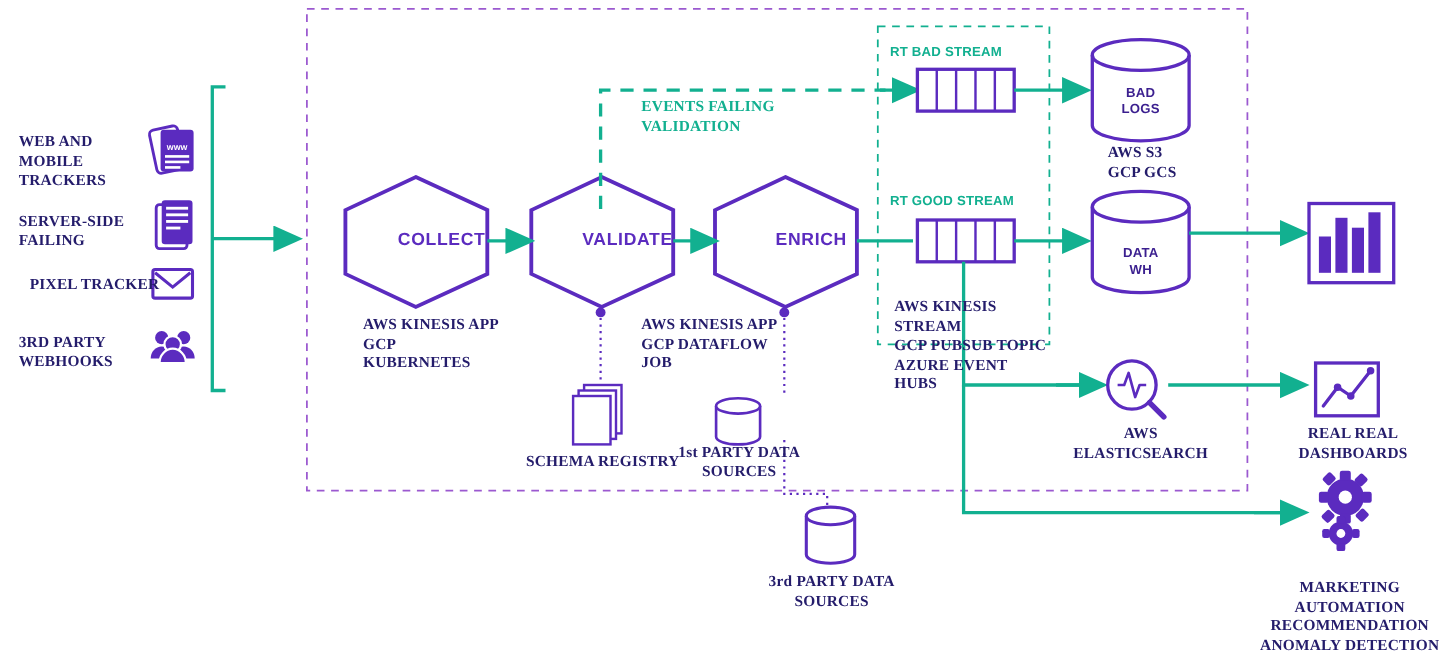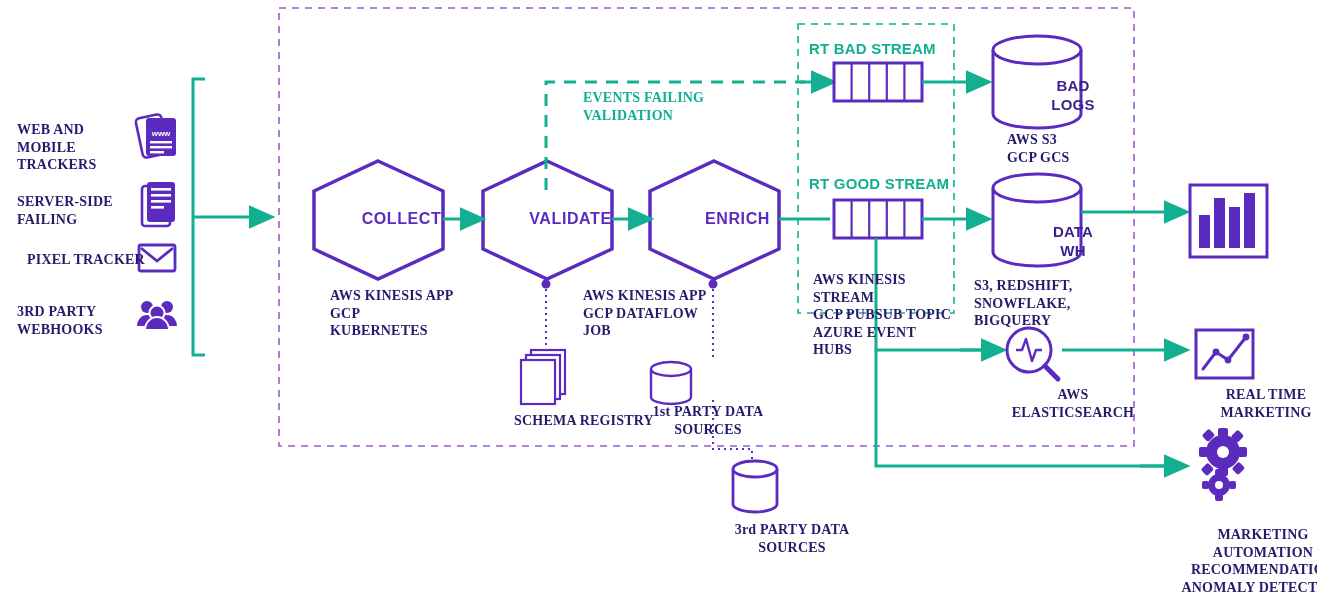--- a/index.html
+++ b/index.html
@@ -29,23 +29,23 @@
     color: #2b2b70;
     font-weight: bold;
     letter-spacing: 0.2px;
     line-height: 1.25;
     white-space: pre-line;
   }
   .lbl-purple { color: #3b1f8f; }
   .lbl-teal { color: #12b090; }
   .lbl-dark { color: #241c6b; }
   .t-left { text-align: left; }
-  .t-center { text-align: center; margin-left: 36px; }
+  .t-center { text-align: center; }
   .sz-10 { font-size: 14px; font-family: Liberation Serif, serif; }
-  .sz-15 { font-size: 15px; }
+  .sz-15 { font-size: 12px; }
   .hex-label {
     position: absolute;
     color: #5b2bbf;
     font-weight: bold;
     font-size: 16px;
     letter-spacing: 0.6px;
     text-align: center;
     padding-left: 23px;
   }
   .title {
@@ -255,30 +255,28 @@
 
   <div class="lbl lbl-teal sz-10 t-left" style="left:583px; top:89px; width:200px;">EVENTS FAILING VALIDATION</div>
 
   <div class="lbl lbl-purple sz-15 t-center" style="left:993px; top:77px; width:88px;">BAD
 LOGS</div>
   <div class="lbl lbl-dark sz-10 t-left" style="left:1007px; top:131px; width:120px;">AWS S3
 GCP GCS</div>
 
   <div class="lbl lbl-purple sz-15 t-center" style="left:993px; top:223px; width:88px;">DATA
 WH</div>
-  <div class="lbl lbl-dark sz-10 t-left" style="left:974px; top:277px; width:160px;">S3, REDSHIFT,
-SNOWFLAKE, BIGQUERY</div>
 
   <div class="lbl lbl-dark sz-10 t-center" style="left:478px; top:412px; width:140px;">SCHEMA REGISTRY</div>
   <div class="lbl lbl-dark sz-10 t-center" style="left:611px; top:403px; width:122px;">1st PARTY DATA
 SOURCES</div>
   <div class="lbl lbl-dark sz-10 t-center" style="left:692px; top:521px; width:128px;">3rd PARTY DATA
 SOURCES</div>
 
   <div class="lbl lbl-dark sz-10 t-center" style="left:960px; top:386px; width:154px;">AWS ELASTICSEARCH</div>
 
-  <div class="lbl lbl-dark sz-10 t-center" style="left:1143px; top:386px; width:174px;">REAL TIME MARKETING</div>
+  <div class="lbl lbl-dark sz-10 t-center" style="left:1143px; top:386px; width:174px;">REAL REAL DASHBOARDS</div>
   <div class="lbl lbl-dark sz-10 t-center" style="left:1138px; top:526px; width:178px;">MARKETING AUTOMATION
 RECOMMENDATION
 ANOMALY DETECTION
 PRODUCT ANALYTICS</div>
 
 </div>
 
 </body></html>

